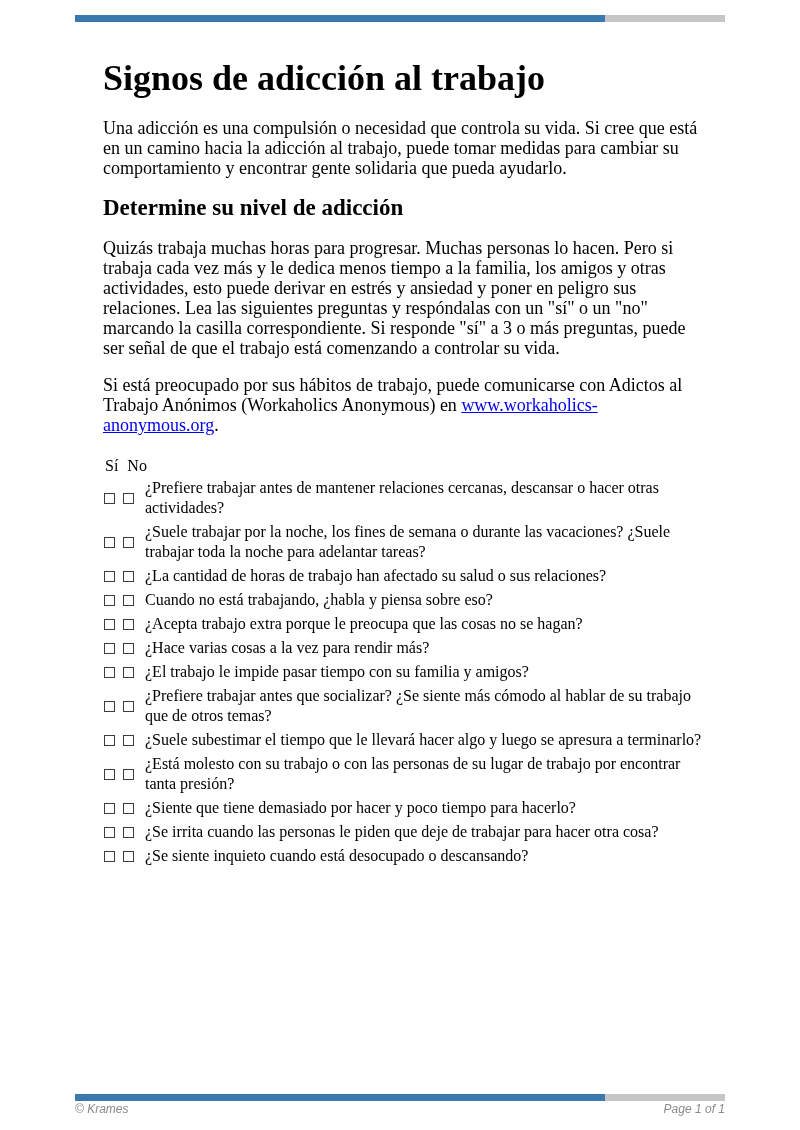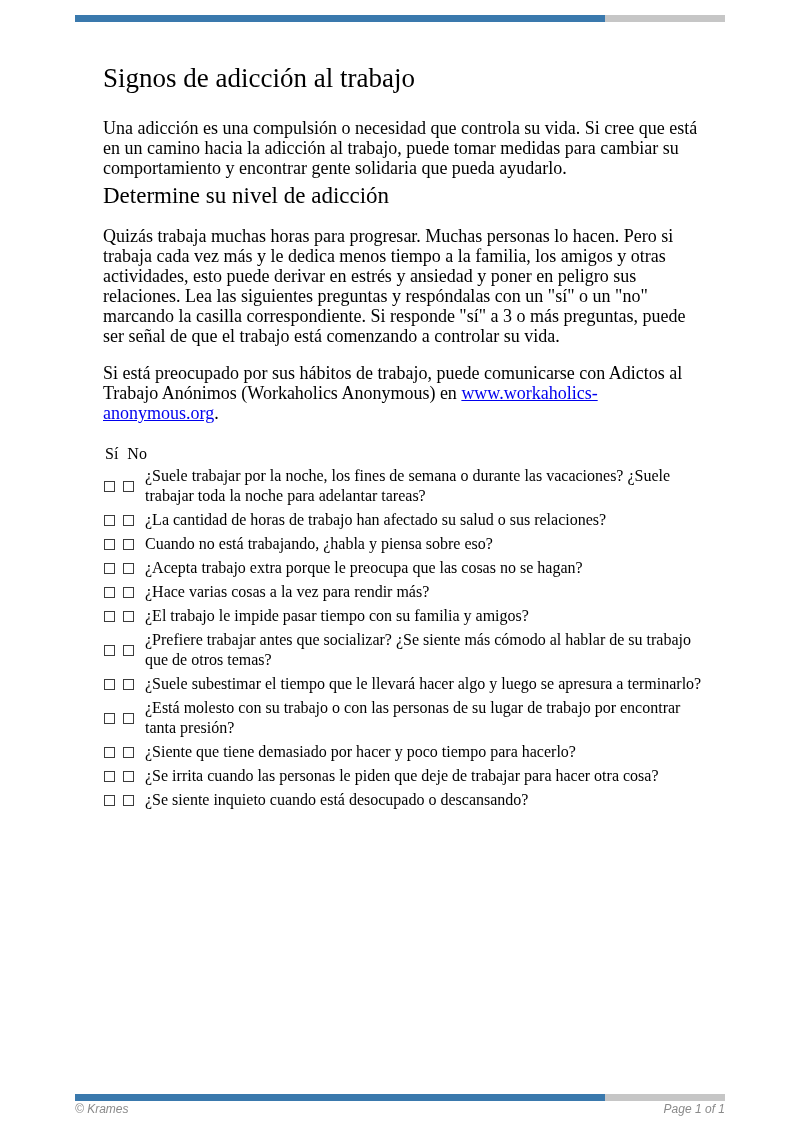--- a/index.html
+++ b/index.html
@@ -16,28 +16,28 @@
   }
   .rule{
     position:absolute;left:75px;width:650px;height:7px;
     background:linear-gradient(to right, var(--rule-blue) 81.5%, var(--rule-gray) 81.5%);
   }
   .rule-top{top:15px;}
   .content{
     position:absolute;left:103px;top:62px;width:604px;
   }
   h1.doc-title{
-    font-size:27px;line-height:33px;font-weight:normal;letter-spacing:0;
+    font-size:36px;line-height:33px;font-weight:bold;letter-spacing:0;
   }
   p.body-text{
     font-size:18px;line-height:20px;
   }
   p.intro{margin-top:23px;}
   h2.section-heading{
-    margin-top:5px;font-size:23px;line-height:25px;font-weight:normal;
+    margin-top:17px;font-size:23px;line-height:25px;font-weight:bold;
   }
   p.section-body{margin-top:18px;}
   p.contact{margin-top:17px;}
   a.doc-link{color:var(--link-blue);text-decoration:underline;cursor:pointer;}
   .yn-header{
     margin-top:21px;font-size:16px;line-height:20px;padding-left:2px;
   }
   .yn-header .yes{margin-right:9px;text-align:center;}
   .checklist{margin-top:2px;}
   .check-row{
@@ -76,20 +76,25 @@
 
   <p class="body-text section-body">Quizás trabaja muchas horas para progresar. Muchas personas lo hacen. Pero si trabaja cada vez más y le dedica menos tiempo a la familia, los amigos y otras actividades, esto puede derivar en estrés y ansiedad y poner en peligro sus relaciones. Lea las siguientes preguntas y respóndalas con un "sí" o un "no" marcando la casilla correspondiente. Si responde "sí" a 3 o más preguntas, puede ser señal de que el trabajo está comenzando a controlar su vida.</p>
 
   <p class="body-text contact"><span>Si está preocupado por sus hábitos de trabajo, puede comunicarse con Adictos al Trabajo Anónimos (Workaholics Anonymous) en </span><a class="doc-link">www.workaholics-anonymous.org</a><span>.</span></p>
 
   <div class="yn-header">
     <span class="yes">Sí</span><span class="no">No</span>
   </div>
 
   <div class="checklist" id="checklist">
+  <div class="check-row">
+    <span class="cb cb-yes"></span>
+    <span class="cb cb-no"></span>
+    <span class="q">¿Prefiere trabajar antes de mantener relaciones cercanas, descansar o hacer otras actividades?</span>
+  </div>
 
   <div class="check-row">
     <span class="cb cb-yes"></span>
     <span class="cb cb-no"></span>
     <span class="q">¿Suele trabajar por la noche, los fines de semana o durante las vacaciones? ¿Suele trabajar toda la noche para adelantar tareas?</span>
   </div>
 
   <div class="check-row">
     <span class="cb cb-yes"></span>
     <span class="cb cb-no"></span>

